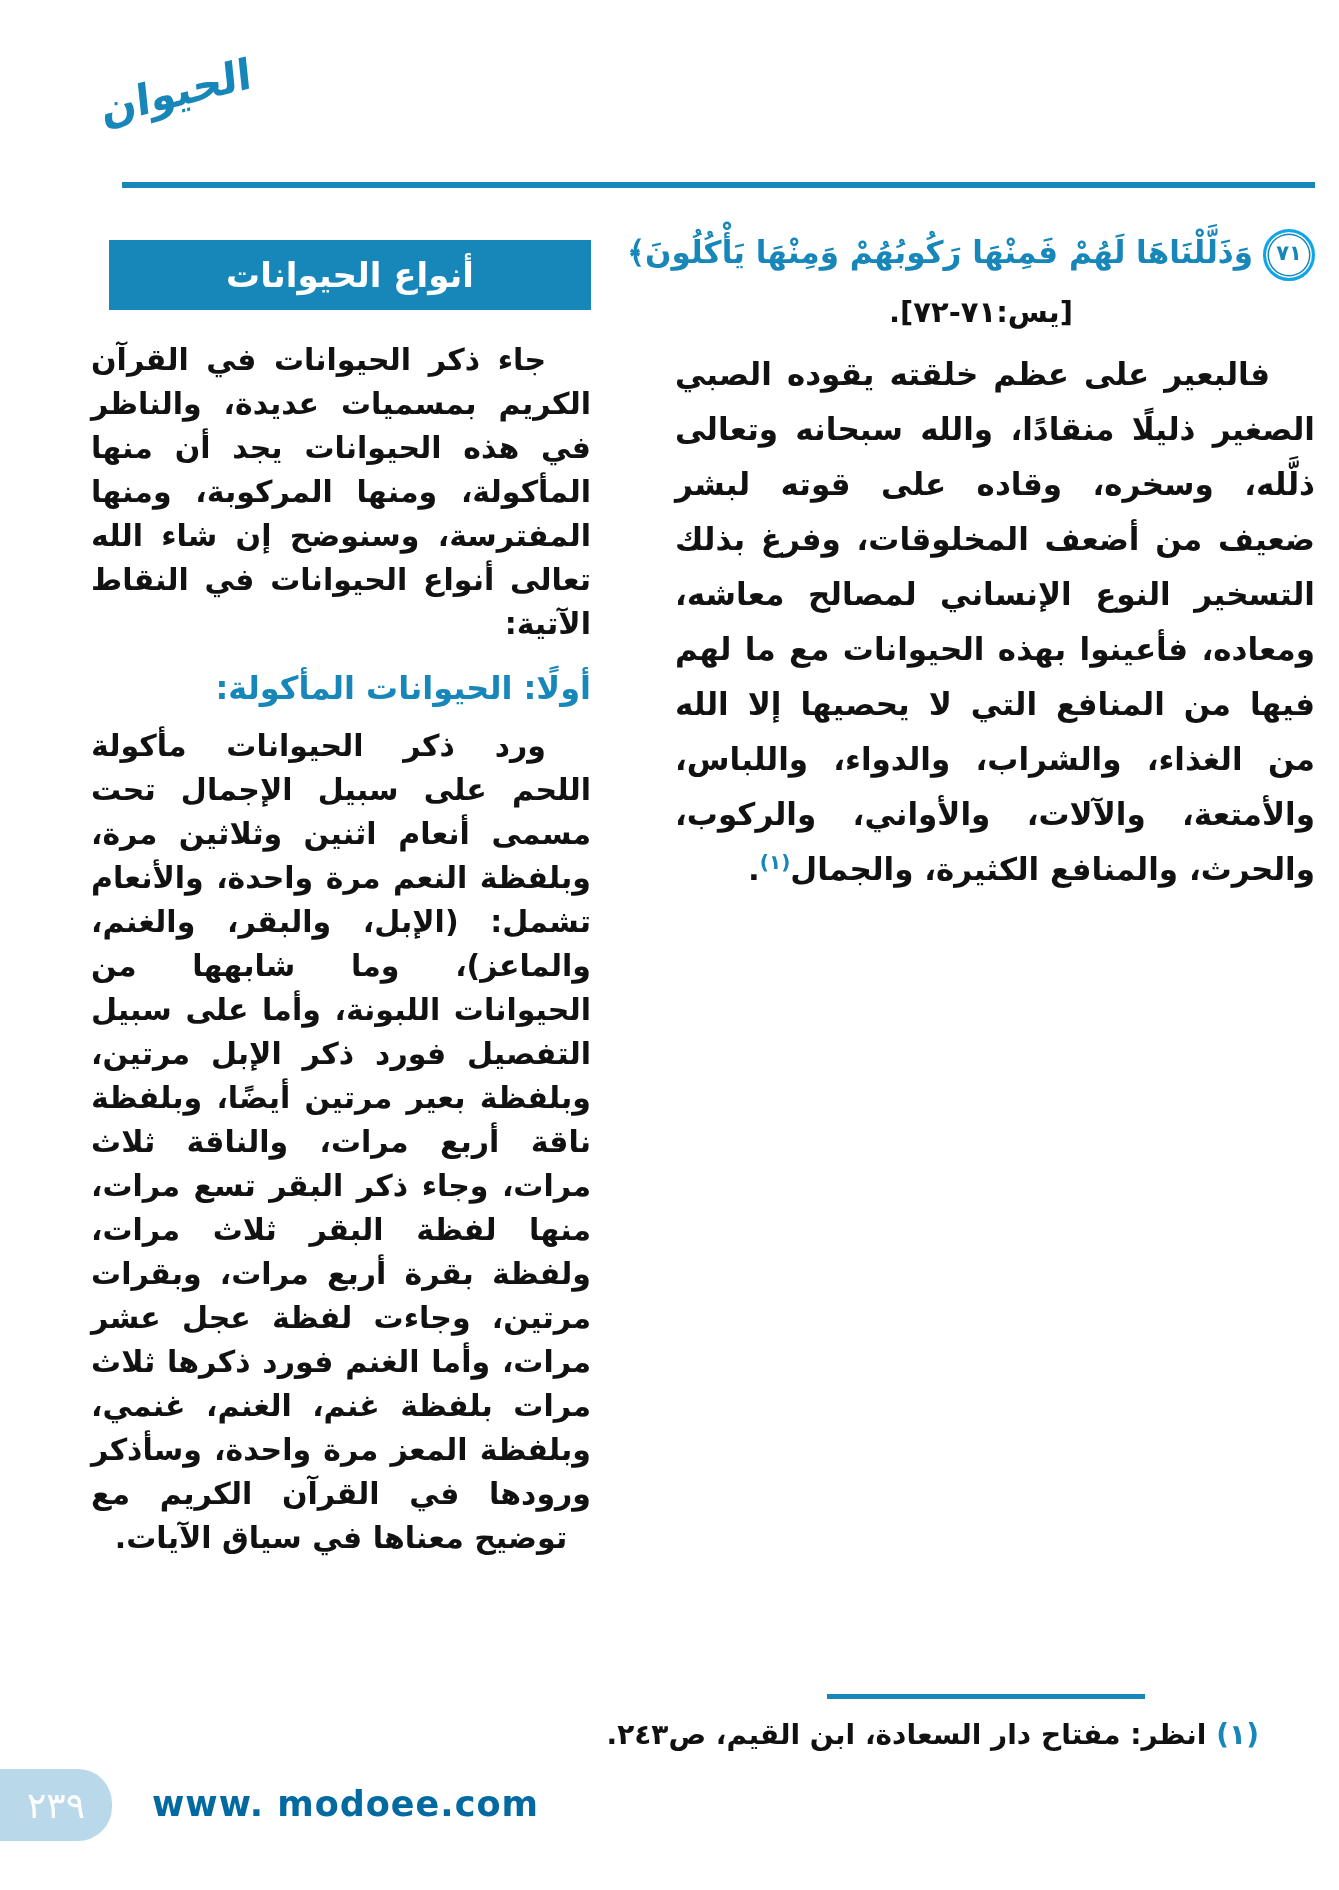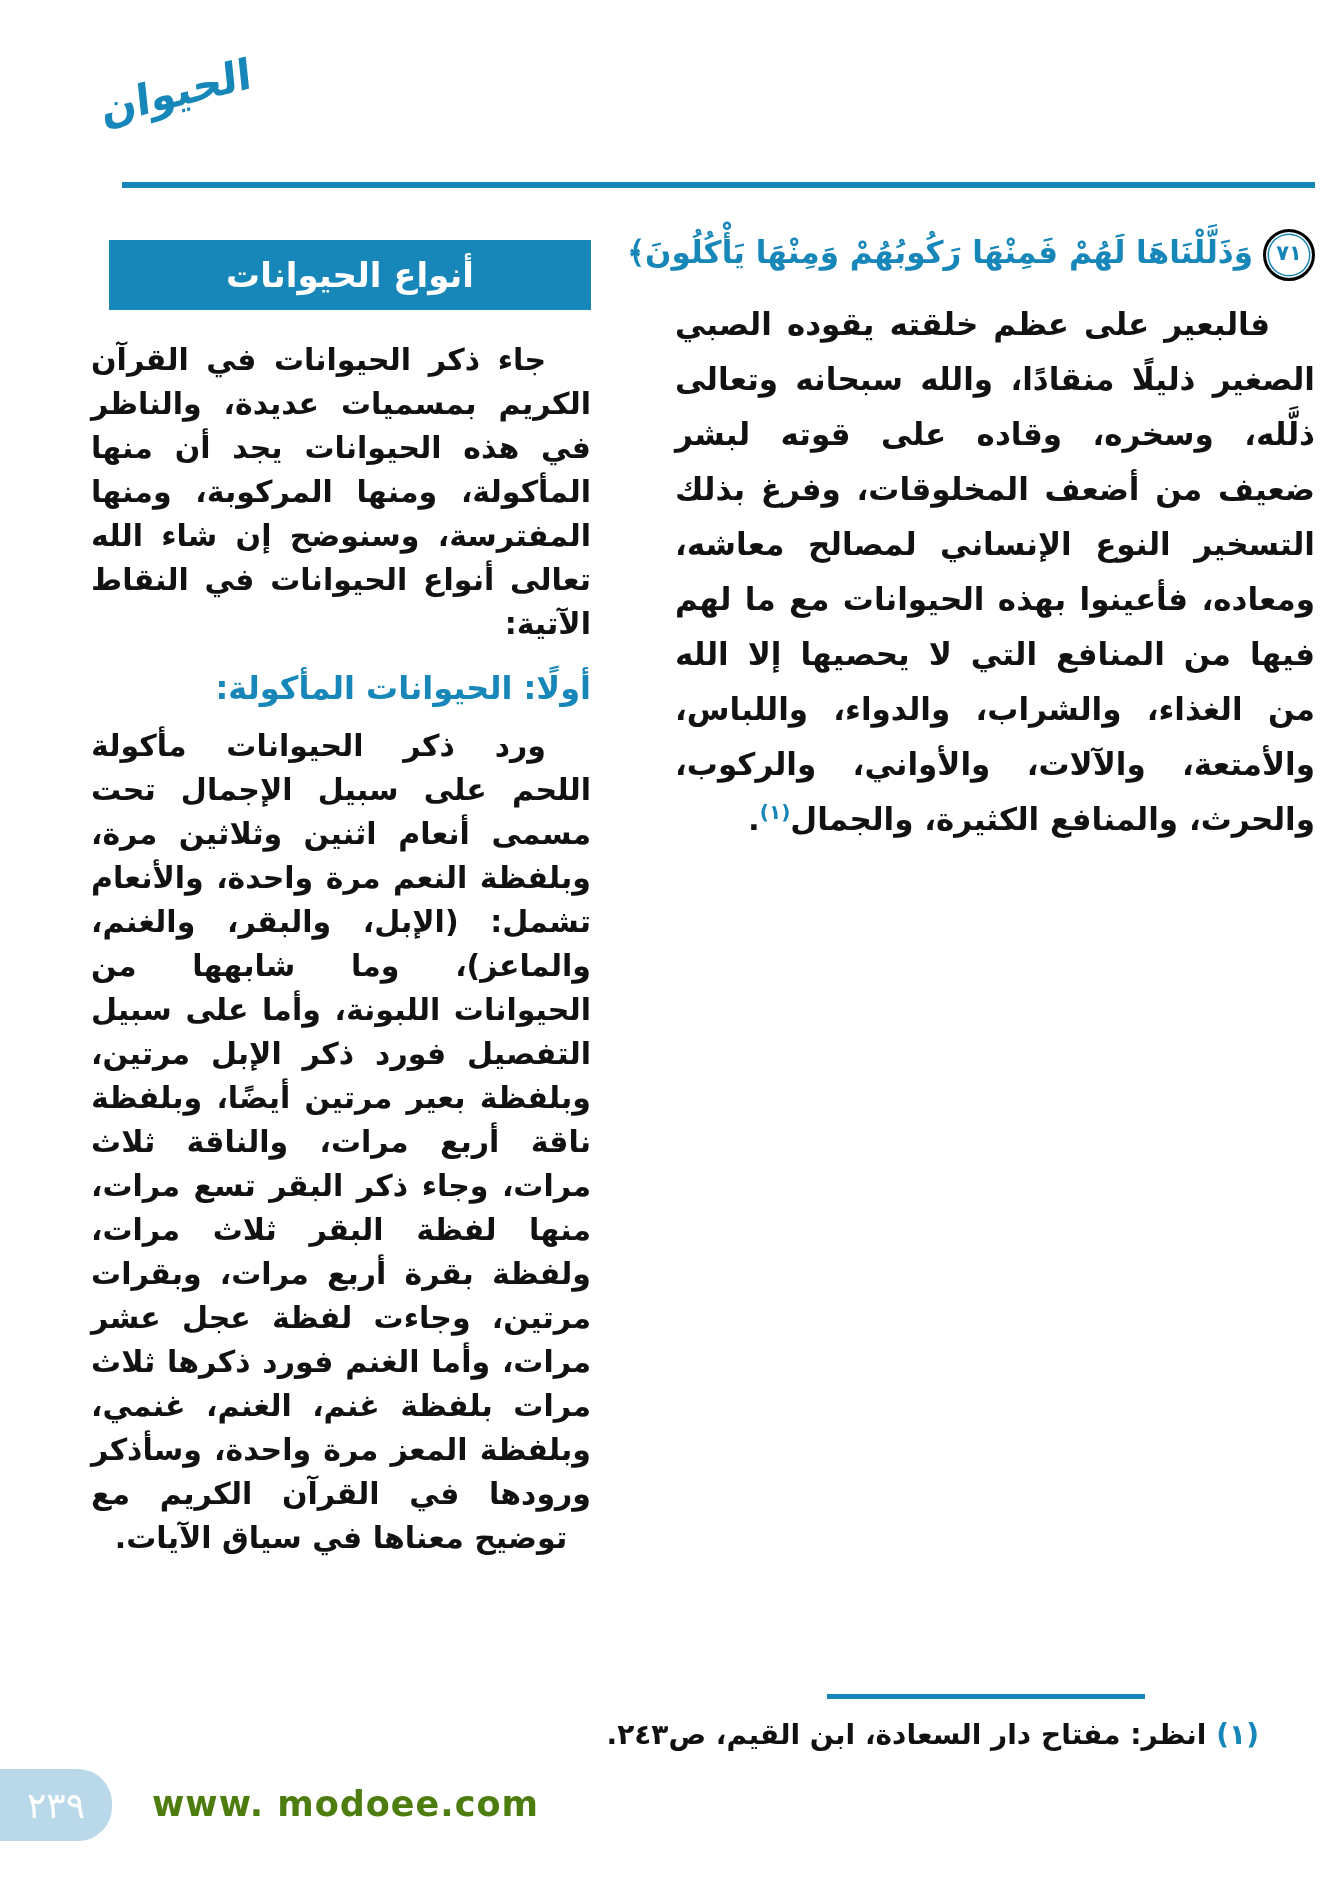--- a/index.html
+++ b/index.html
@@ -40,21 +40,21 @@
   .center-last{text-align-last:center;}
   
   .verse-line{
     padding-top:16px;
     text-align:right;
     color:#1786b8;font-weight:bold;font-size:31px;
     line-height:62px;white-space:nowrap;
   }
   .ayah-circle{
     display:inline-block;width:46px;height:46px;
-    border:3px solid #000000;border-radius:50%;
+    border:3px solid #0ea5e9;border-radius:50%;
     box-shadow:0 0 0 1.5px #ffffff inset,0 0 0 3px #1786b8 inset;
     text-align:center;line-height:42px;
     font-size:21px;color:#1786b8;font-weight:bold;
     vertical-align:middle;margin-left:10px;
   }
   .citation{
     margin-top:8px;text-align:center;
     font-size:29px;font-weight:bold;color:#111;line-height:42px;
   }
   .para-gap{margin-top:14px;margin-left:28px;}
@@ -92,36 +92,37 @@
     position:absolute;left:0;top:1769px;
     width:112px;height:72px;
     background:#b9d9ea;border-radius:0 34px 34px 0;
     display:flex;align-items:center;justify-content:center;
     color:#ffffff;font-size:36px;font-weight:normal;
     direction:rtl;
   }
   .site-url{
     position:absolute;left:152px;top:1784px;
     direction:ltr;text-align:left;
-    color:#4d7c0f;font-size:35px;font-weight:bold;
+    color:#0369a1;font-size:35px;font-weight:bold;
     letter-spacing:1px;
   }
 </style>
 </head>
 <body>
 
 <div class="page">
 
   <div class="calligraphy">الحيوان</div>
   <div class="header-rule"></div>
 
   <div class="col right-col">
     <div class="verse-line">
       <span class="ayah-circle"><span>٧١</span></span><span>وَذَلَّلْنَاهَا لَهُمْ فَمِنْهَا رَكُوبُهُمْ وَمِنْهَا يَأْكُلُونَ﴾</span>
     </div>
+    <div class="citation">[يس:٧١-٧٢].</div>
     <p class="body indent para-gap"><span>فالبعير على عظم خلقته يقوده الصبي الصغير ذليلًا منقادًا، والله سبحانه وتعالى ذلَّله، وسخره، وقاده على قوته لبشر ضعيف من أضعف المخلوقات، وفرغ بذلك التسخير النوع الإنساني لمصالح معاشه، ومعاده، فأعينوا بهذه الحيوانات مع ما لهم فيها من المنافع التي لا يحصيها إلا الله من الغذاء، والشراب، والدواء، واللباس، والأمتعة، والآلات، والأواني، والركوب، والحرث، والمنافع الكثيرة، والجمال</span><span class="fn-ref">(١)</span><span>.</span></p>
   </div>
 
   <div class="footnote-sep"></div>
   <div class="footnote">
     <span class="fn-marker">(١)</span><span>انظر: مفتاح دار السعادة، ابن القيم، ص٢٤٣.</span>
   </div>
 
   <div class="col left-col">
     <div class="section-box">

